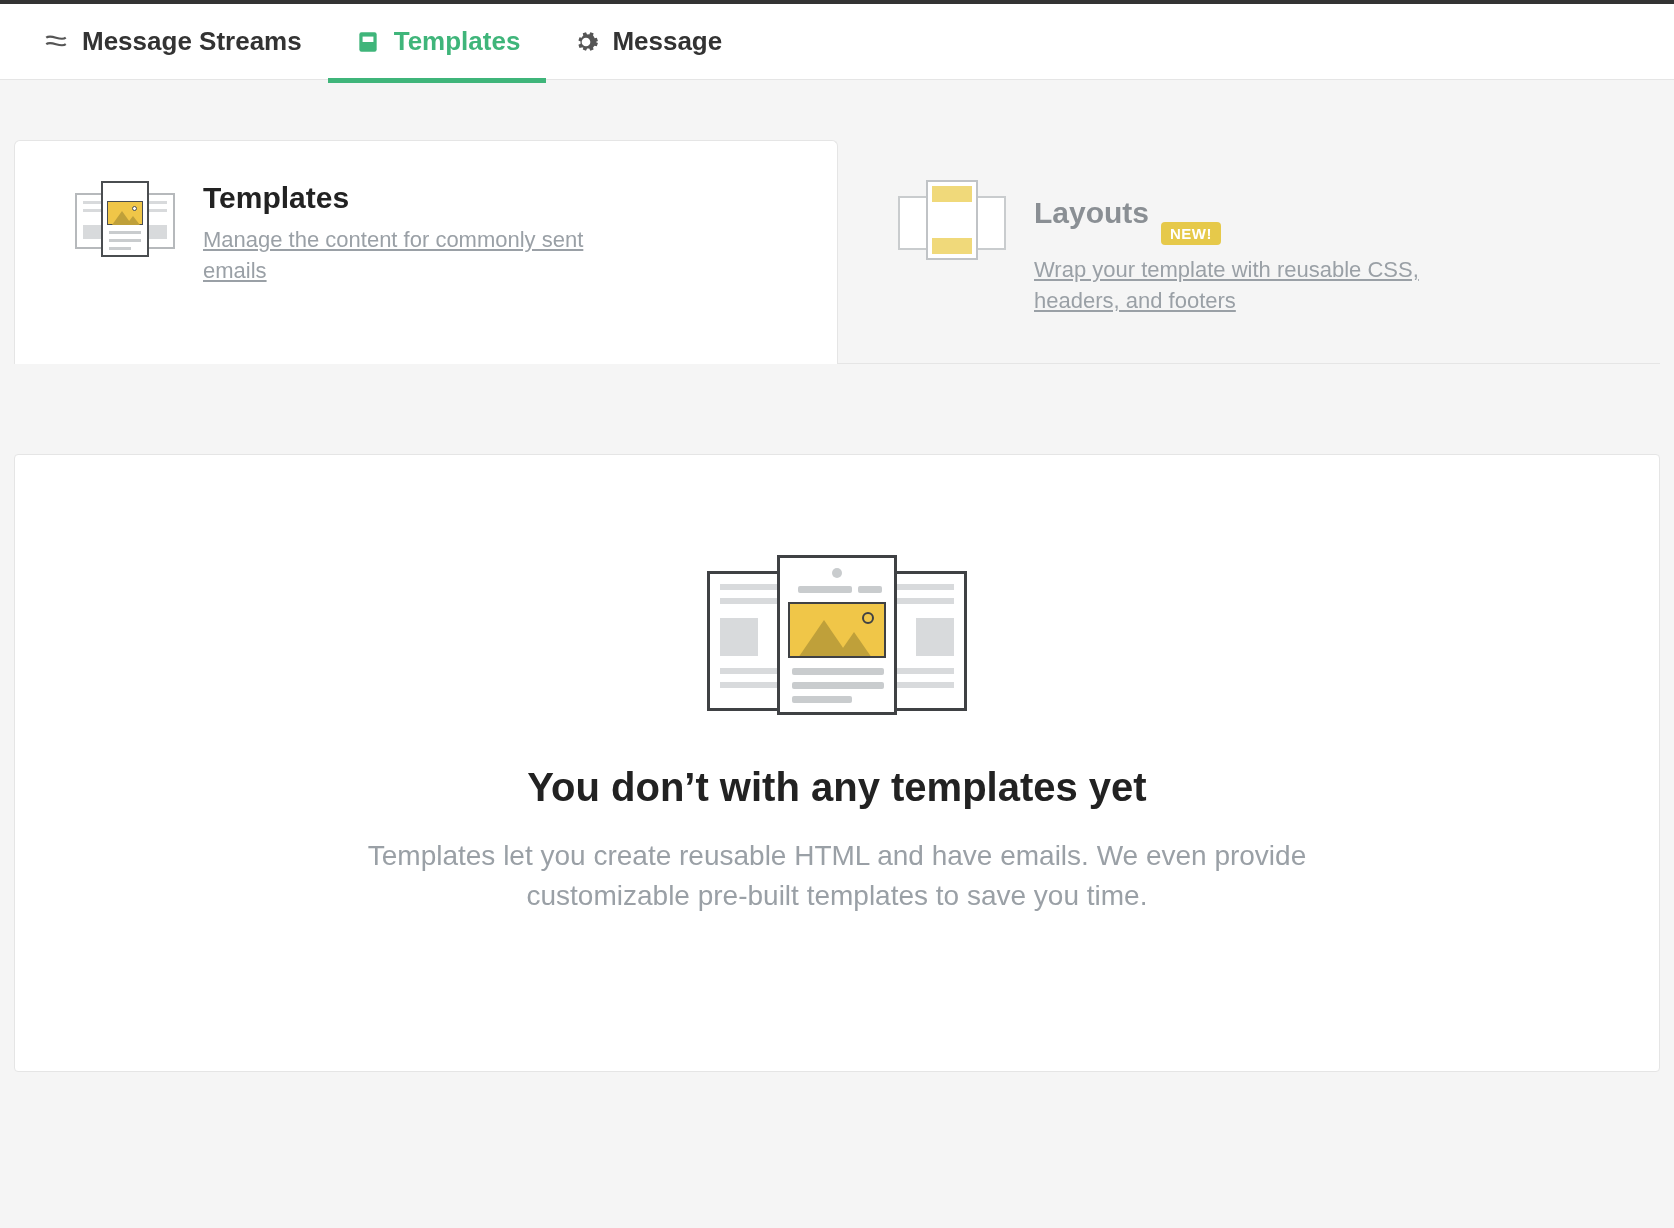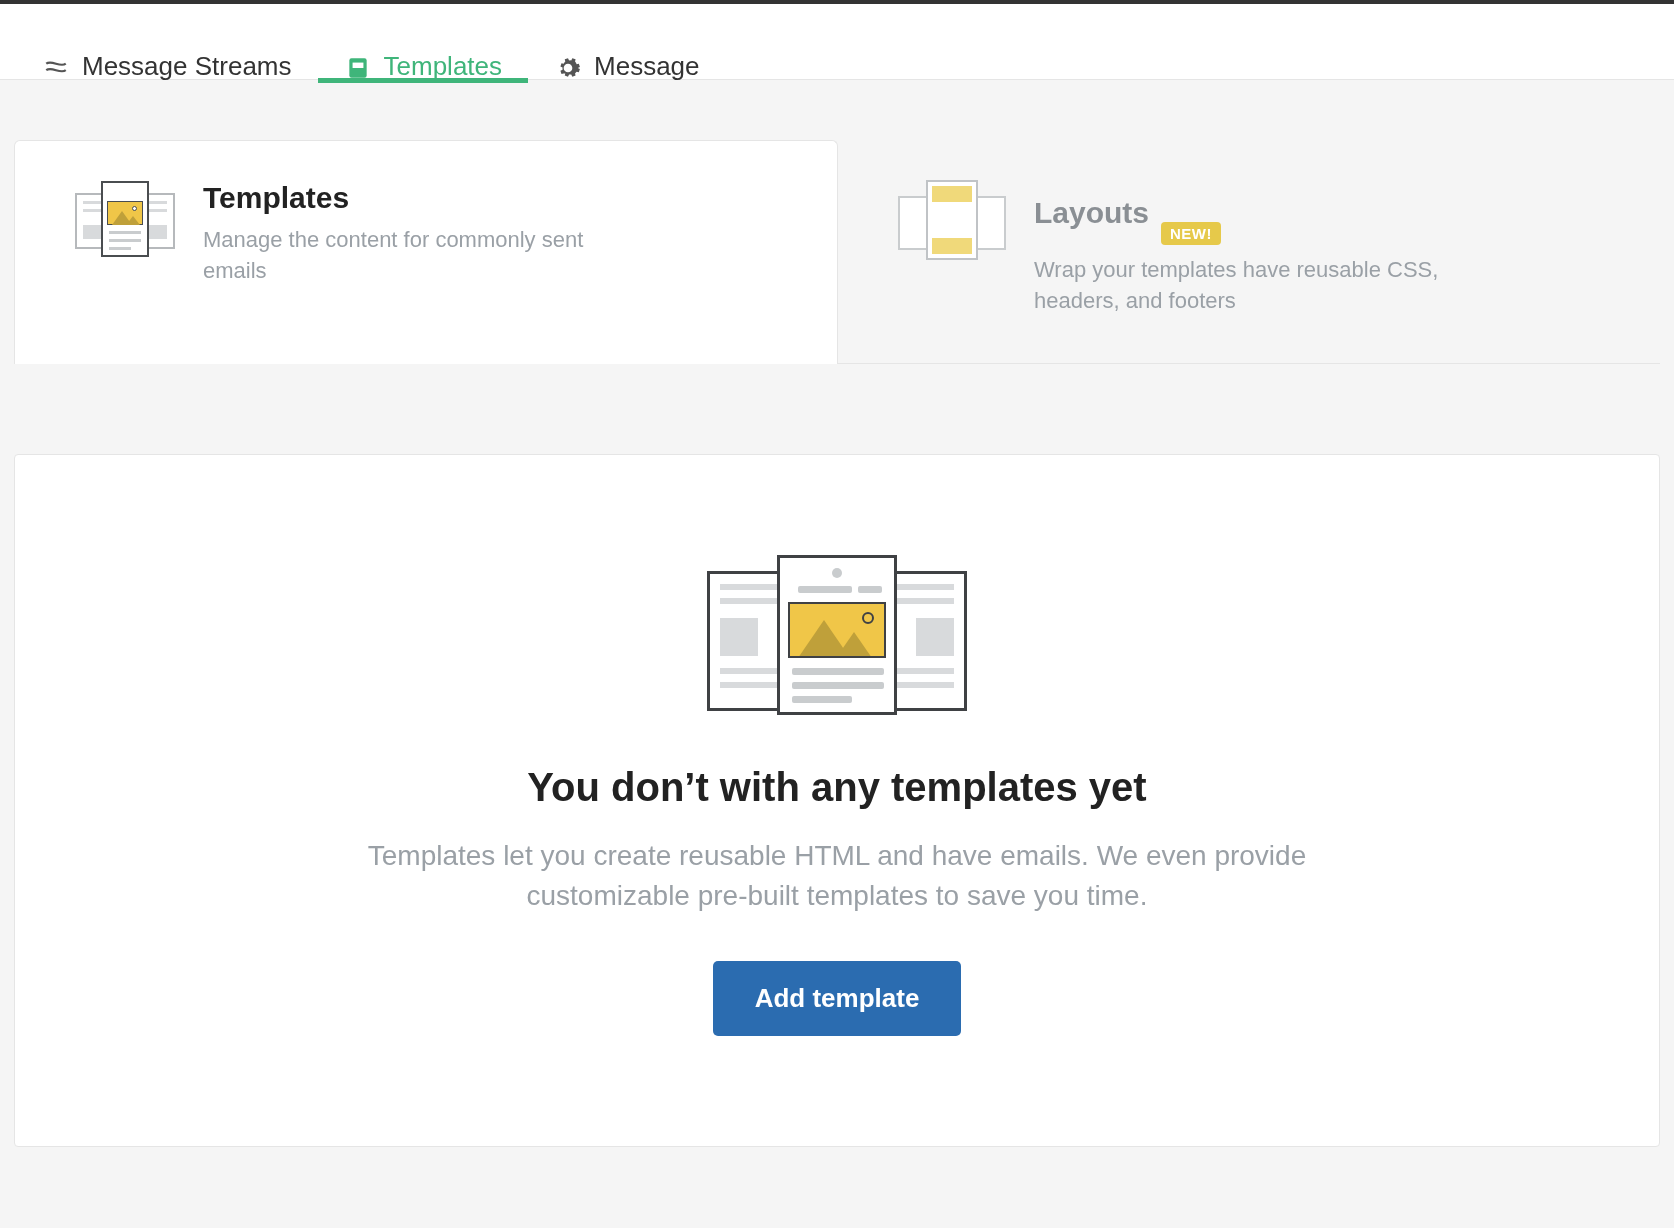--- a/index.html
+++ b/index.html
@@ -13,27 +13,27 @@
     background: #fff;
     border-top: 4px solid #333;
     border-bottom: 1px solid #e5e5e5;
     display: flex;
     align-items: center;
     padding: 0 16px;
     height: 80px;
   }
   .nav-item {
     display: flex;
-    align-items: flex-end;
+    align-items: center;
     gap: 12px;
     padding: 0 26px;
     height: 80px;
     cursor: pointer;
     font-size: 26px;
-    font-weight: 400;
+    font-weight: 700;
     color: #333;
     position: relative;
   }
   .nav-item.active {
     color: #3fb57a;
   }
   .nav-item.active::after {
     content: "";
     position: absolute;
     left: 0; right: 0; bottom: -1px;
@@ -80,20 +80,21 @@
     display: flex;
     align-items: center;
     gap: 12px;
   }
   .sub-tab.inactive .sub-tab-title { color: #8a8f94; }
   .sub-tab-desc {
     font-size: 22px;
     color: #9aa0a6;
     line-height: 1.4;
     max-width: 430px;
+    text-decoration: underline;
   }
   .badge-new {
     background: #e6c94a;
     color: #fff;
     font-size: 15px;
     font-weight: 700;
     padding: 3px 9px;
     border-radius: 4px;
     letter-spacing: 0.5px;
     margin-top: 42px;
@@ -289,21 +290,21 @@
             <div class="bar top"></div>
             <div class="bar bot"></div>
           </div>
         </div>
       </div>
       <div class="sub-tab-text">
         <div class="sub-tab-title">
           <span>Layouts</span>
           <span class="badge-new">NEW!</span>
         </div>
-        <div class="sub-tab-desc">Wrap your templates have reusable CSS, headers, and footers</div>
+        <div class="sub-tab-desc">Wrap your template with reusable CSS, headers, and footers</div>
       </div>
     </div>
 
   </div>
 
   <div class="panel">
     <div class="empty-illustration">
       <div class="tpl-illustration-lg">
         <div class="back left">
           <div class="bl" style="left:10px; top:10px; right:10px; height:6px;"></div>
@@ -330,16 +331,15 @@
           </div>
           <div class="fl a"></div>
           <div class="fl b"></div>
           <div class="fl c"></div>
         </div>
       </div>
     </div>
 
     <h1 class="empty-title">You don’t with any templates yet</h1>
     <p class="empty-desc">Templates let you create reusable HTML and have emails. We even provide customizable pre-built templates to save you time.</p>
-    <button class="btn-primary">Add template</button>
   </div>
 
 </div>
 
 </body></html>

